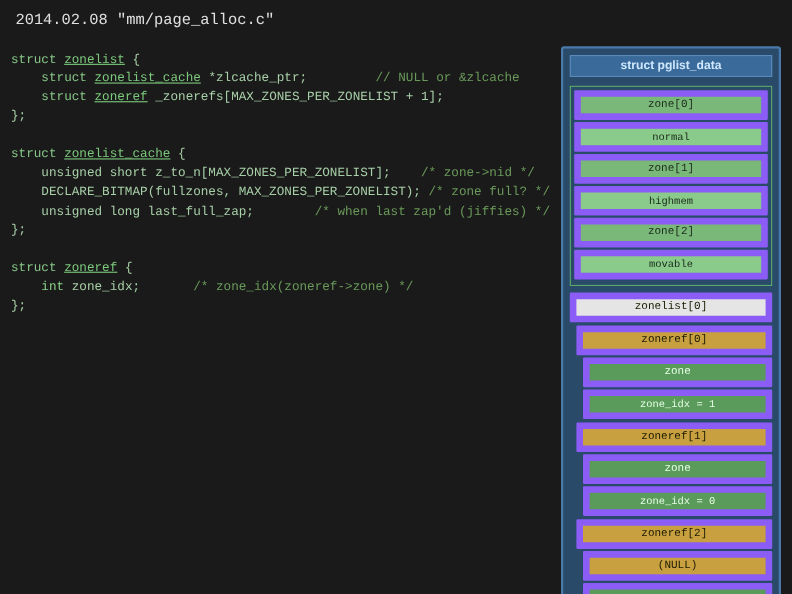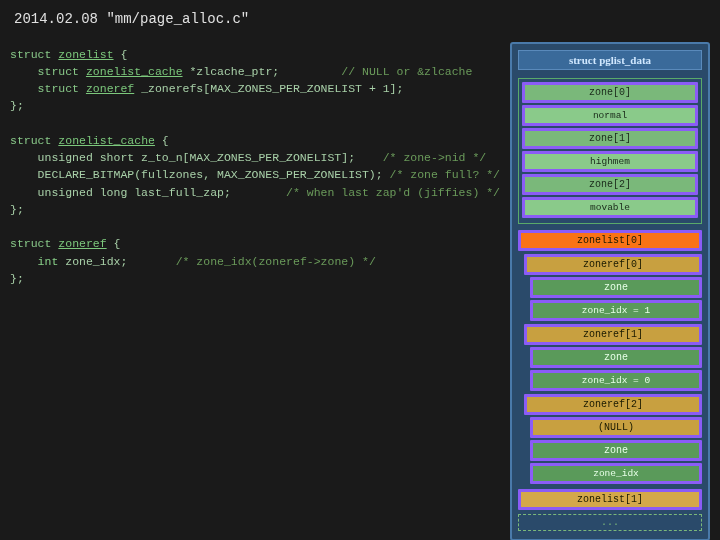--- a/index.html
+++ b/index.html
@@ -73,49 +73,49 @@
       border: 2px solid #4a7aaa;
       border-radius: 3px;
       padding: 6px;
       position: relative;
       flex-shrink: 0;
     }
 
     .diagram-title {
       background: #3a6a9a;
       color: #d0e8ff;
-      font-family: Liberation Serif, serif;
+      font-family: Liberation Sans, sans-serif;
       font-size: 11px;
       font-weight: bold;
       text-align: center;
       padding: 3px 6px;
       border: 1px solid #5a8abb;
       margin-bottom: 8px;
     }
 
     .diagram-box {
       background: #7ab87a;
-      border: 3px solid #8b5cf6;
+      border: 6px solid #8b5cf6;
       color: #1a2a1a;
       font-family: 'Courier New', monospace;
       font-size: 10px;
       text-align: center;
       padding: 2px 4px;
       margin-bottom: 2px;
       border-radius: 1px;
     }
 
     .diagram-box.zone0 { background: #7ab87a; }
     .diagram-box.normal { background: #8aca8a; font-size: 9.5px; }
     .diagram-box.zone1 { background: #7ab87a; }
     .diagram-box.highmem { background: #8aca8a; font-size: 9.5px; }
     .diagram-box.zone2 { background: #7ab87a; }
     .diagram-box.movable { background: #8aca8a; font-size: 9.5px; }
 
-    .diagram-box.zonelist { background: #f97316; color: #1a1a00; margin-top: 6px; }
+    .diagram-box.zonelist { background: #e5e5e5; color: #1a1a00; margin-top: 6px; }
     .diagram-box.zone-ref { background: #5a9a5a; color: #e8ffe8; margin-top: 2px; }
     .diagram-box.zone-idx { background: #5a9a5a; color: #e8ffe8; margin-top: 2px; font-size: 9.5px; }
     .diagram-box.dotted {
       background: transparent;
       border: 1px dashed #7ab87a;
       color: #7ab87a;
       margin-top: 4px;
     }
   </style>
 </head>

